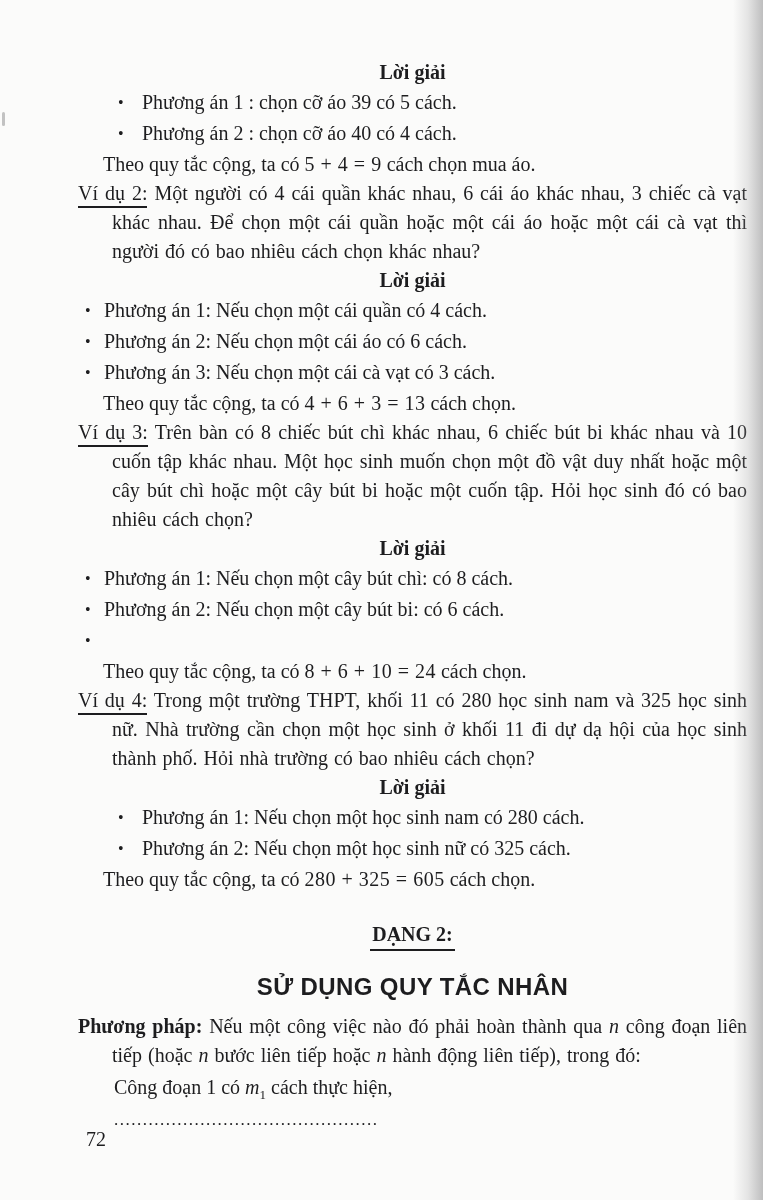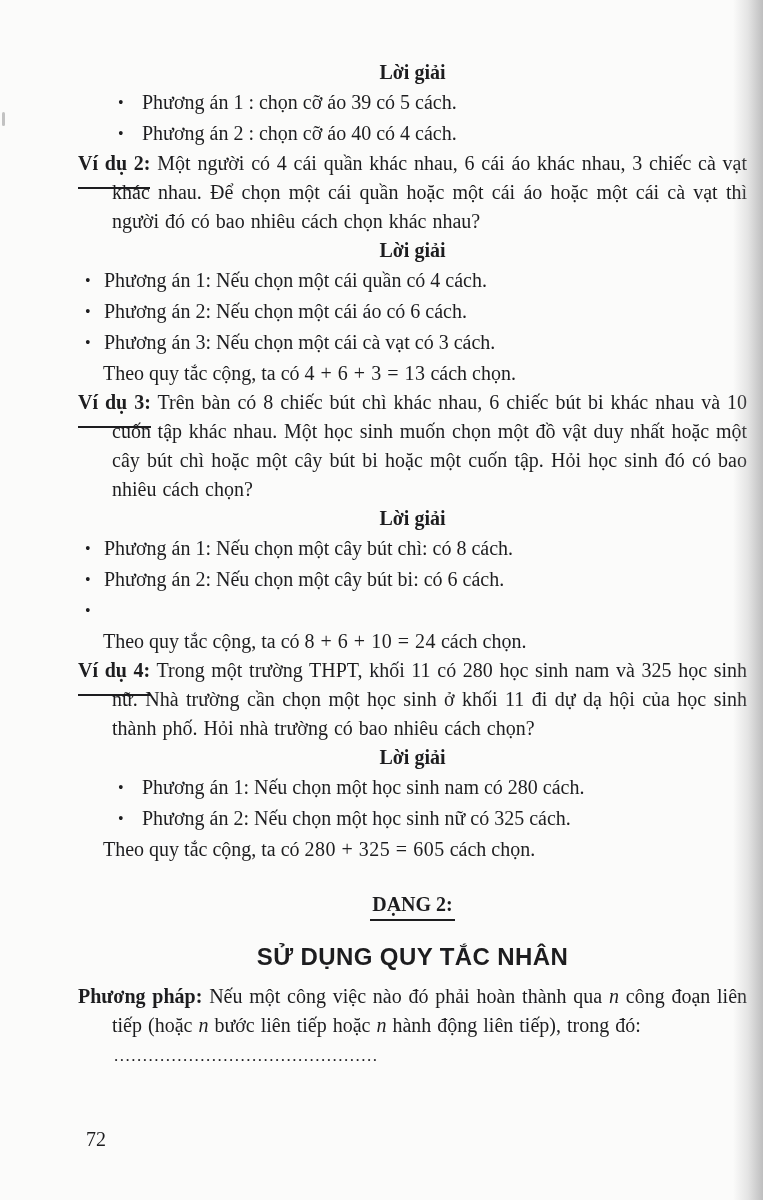--- a/index.html
+++ b/index.html
@@ -3,21 +3,21 @@
 <meta charset="utf-8">
 <style>
   html,body{margin:0;padding:0;background:#fbfbfa;}
   .page{
     position:relative;width:763px;height:1200px;background:#fbfbfa;overflow:hidden;
     font-family:"Liberation Serif",serif;color:#1d1d1f;
   }
   .content{position:absolute;left:78px;top:58px;right:16px;}
   .h-sol{font-weight:700;text-align:center;font-size:20px;line-height:29px;}
   .vd{text-align:justify;padding-left:34px;text-indent:-34px;font-size:20px;line-height:29px;word-spacing:1px;}
-  .vd-label{font-weight:700;border-bottom:2px solid currentColor;padding-bottom:13px;}
+  .vd-label{font-weight:400;border-bottom:2px solid currentColor;padding-bottom:2px;}
   .bul{display:flex;font-size:20px;line-height:31px;}
   .bul.a{padding-left:40px;}
   .bul.b{padding-left:7px;}
   .dot{width:24px;flex:none;font-size:16px;line-height:31px;}
   .bul.b .dot{width:19px;}
   .theo{padding-left:25px;font-size:20px;line-height:30px;}
   .formula{margin:0 5px;letter-spacing:0.5px;}
   .section2{margin-top:26px;text-align:center;}
   .kicker{display:inline-block;font-weight:700;font-size:20px;line-height:28px;border-bottom:2.5px solid currentColor;padding:0 2px 1px 2px;}
   .title{font-family:"Liberation Sans",sans-serif;font-weight:700;font-size:24px;line-height:32px;letter-spacing:0.4px;margin-top:20px;}
@@ -41,20 +41,23 @@
   <div class="content">
 
     <div class="h-sol">Lời giải</div>
     <div class="bul a">
       <span class="dot">•</span>
       <span>Phương án 1 : chọn cỡ áo 39 có 5 cách.</span>
     </div>
     <div class="bul a">
       <span class="dot">•</span>
       <span>Phương án 2 : chọn cỡ áo 40 có 4 cách.</span>
+    </div>
+    <div class="theo">
+      <span>Theo quy tắc cộng, ta có</span><span class="formula">5 + 4 = 9</span><span>cách chọn mua áo.</span>
     </div>
 
     <div class="vd">
       <span class="vd-label">Ví dụ 2:</span>
       <span>Một người có 4 cái quần khác nhau, 6 cái áo khác nhau, 3 chiếc cà vạt khác nhau. Để chọn một cái quần hoặc một cái áo hoặc một cái cà vạt thì người đó có bao nhiêu cách chọn khác nhau?</span>
     </div>
     <div class="h-sol">Lời giải</div>
     <div class="bul b">
       <span class="dot">•</span>
       <span>Phương án 1: Nếu chọn một cái quần có 4 cách.</span>
@@ -119,19 +122,24 @@
       <span class="m-label">Phương pháp:</span>
       <span>Nếu một công việc nào đó phải hoàn thành qua</span>
       <i class="ivar">n</i>
       <span>công đoạn liên tiếp (hoặc</span>
       <i class="ivar">n</i>
       <span>bước liên tiếp hoặc</span>
       <i class="ivar">n</i>
       <span>hành động liên tiếp), trong đó:</span>
     </div>
 
+    <div class="step">
+      <span>Công đoạn 1 có</span>
+      <i class="ivar">m</i><sub>1</sub>
+      <span>cách thực hiện,</span>
+    </div>
 
     <div class="dots">..............................................</div>
   </div>
 
   <div class="pagenum">72</div>
   <div class="edge"></div>
 </div>
 
 </body></html>

